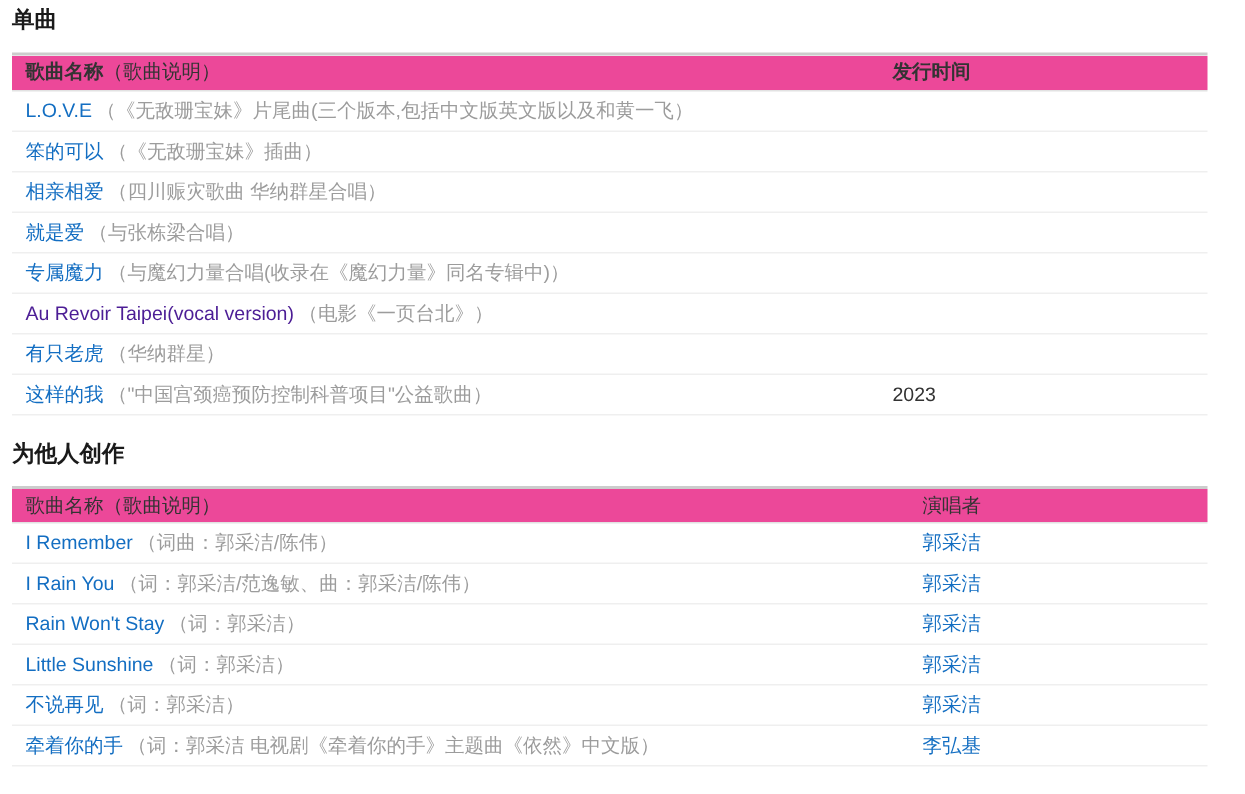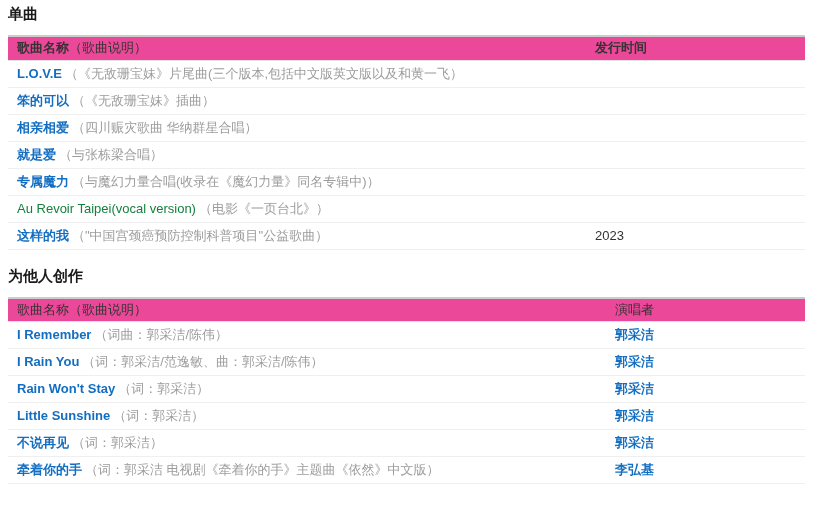--- a/index.html
+++ b/index.html
@@ -23,22 +23,22 @@
     white-space:nowrap; overflow:hidden;
   }
   table.songs.head-bold thead th .th-main,
   table.songs.head-bold thead th .th-col2 { font-weight:bold; }
   table.songs tbody td {
     border-bottom:1px solid #efefef;
     height:27px; vertical-align:middle;
     padding:0 0 0 9px; font-size:13px; color:#333;
     white-space:nowrap; overflow:hidden;
   }
-  a.link { color:#136ec2; text-decoration:none; cursor:pointer;font-weight:bold; }
-  .song-name-plain { color:#15803d; }
+  a.link { color:#136ec2; text-decoration:none; cursor:pointer; }
+  .song-name-plain { color:#4c1d95; }
   .desc { color:#9c9c9c; margin-left:3px; }
   .th-sub { font-weight:normal; }
 </style>
 </head>
 <body>
 
 <div class="page">
 
   <section class="sec1">
     <h3 class="sec-heading">单曲</h3>
@@ -69,20 +69,24 @@
           <tr>
             <td><a class="link">就是爱</a><span class="desc">（与张栋梁合唱）</span></td>
             <td></td>
           </tr>
           <tr>
             <td><a class="link">专属魔力</a><span class="desc">（与魔幻力量合唱(收录在《魔幻力量》同名专辑中)）</span></td>
             <td></td>
           </tr>
           <tr>
             <td><span class="song-name-plain">Au Revoir Taipei(vocal version)</span><span class="desc">（电影《一页台北》）</span></td>
+            <td></td>
+          </tr>
+          <tr>
+            <td><a class="link">有只老虎</a><span class="desc">（华纳群星）</span></td>
             <td></td>
           </tr>
           <tr>
             <td><a class="link">这样的我</a><span class="desc">（"中国宫颈癌预防控制科普项目"公益歌曲）</span></td>
             <td><span>2023</span></td>
           </tr>
         </tbody>
     </table>
   </section>
 

